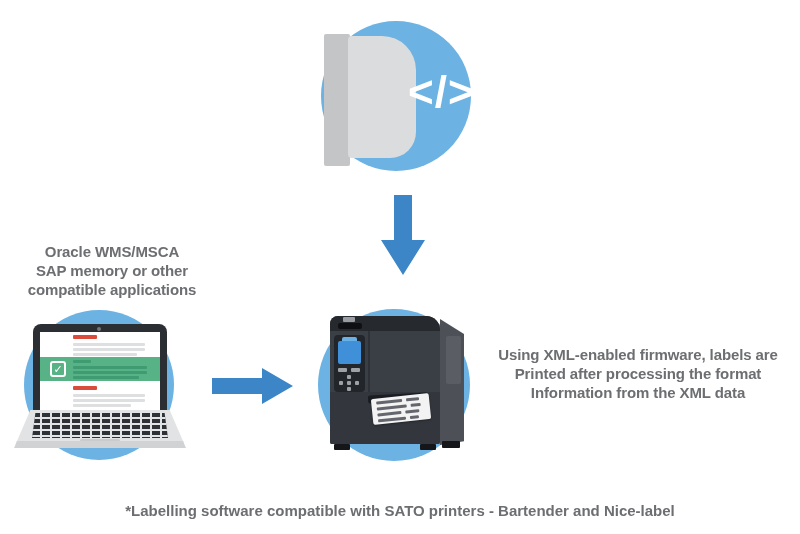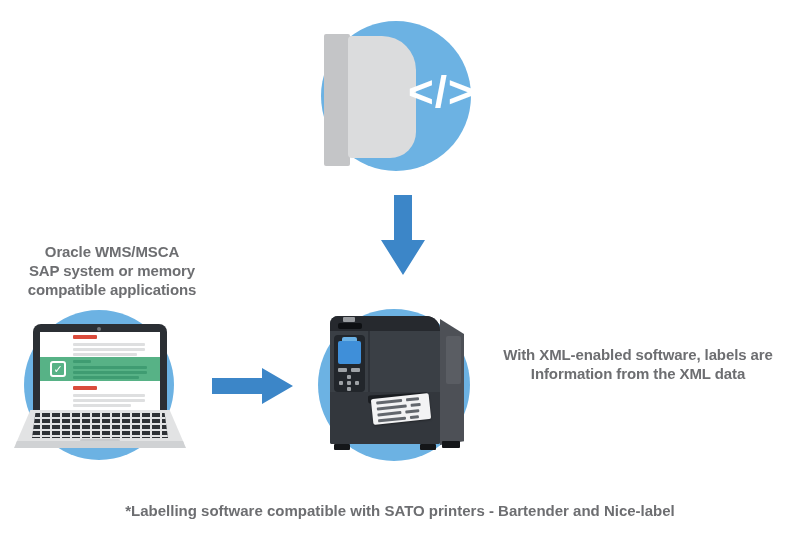--- a/index.html
+++ b/index.html
@@ -101,21 +101,21 @@
   <div class="abs sw-face"></div>
   <div class="abs code-glyph">&lt;/&gt;</div>
 
 
   <svg class="abs arrow-down" width="44" height="80" viewBox="0 0 44 80">
     <polygon class="arrow-fill" points="13,0 31,0 31,45 44,45 22,80 0,45 13,45"></polygon>
   </svg>
 
   <div class="caption cap-left">
     <div>Oracle WMS/MSCA</div>
-    <div>SAP system or memory</div>
+    <div>SAP memory or other</div>
     <div>compatible applications</div>
   </div>
 
   <div class="circle c-left"></div>
 
   <div class="abs lp-bezel">
     <div class="lp-cam"></div>
     <div class="lp-screen">
       <div class="bar red" style="left:33px;top:3px;width:24px;height:4px;"></div>
       <div class="bar gline" style="left:33px;top:11px;width:72px;height:3px;"></div>
@@ -185,19 +185,20 @@
         <div class="lab-bar" style="width:24px;"></div>
         <div class="lab-bar" style="width:14px;"></div>
       </div>
     <div class="lab-row">
         <div class="lab-bar" style="width:28px;"></div>
         <div class="lab-bar" style="width:9px;"></div>
       </div>
   </div>
 
   <div class="caption cap-right">
-    <div>With XML-enabled software, labels are</div>
+    <div>Using XML-enabled firmware, labels are</div>
+    <div>Printed after processing the format</div>
     <div>Information from the XML data</div>
   </div>
 
   <div class="footnote">*Labelling software compatible with SATO printers - Bartender and Nice-label</div>
 
 </div>
 
 </body></html>

